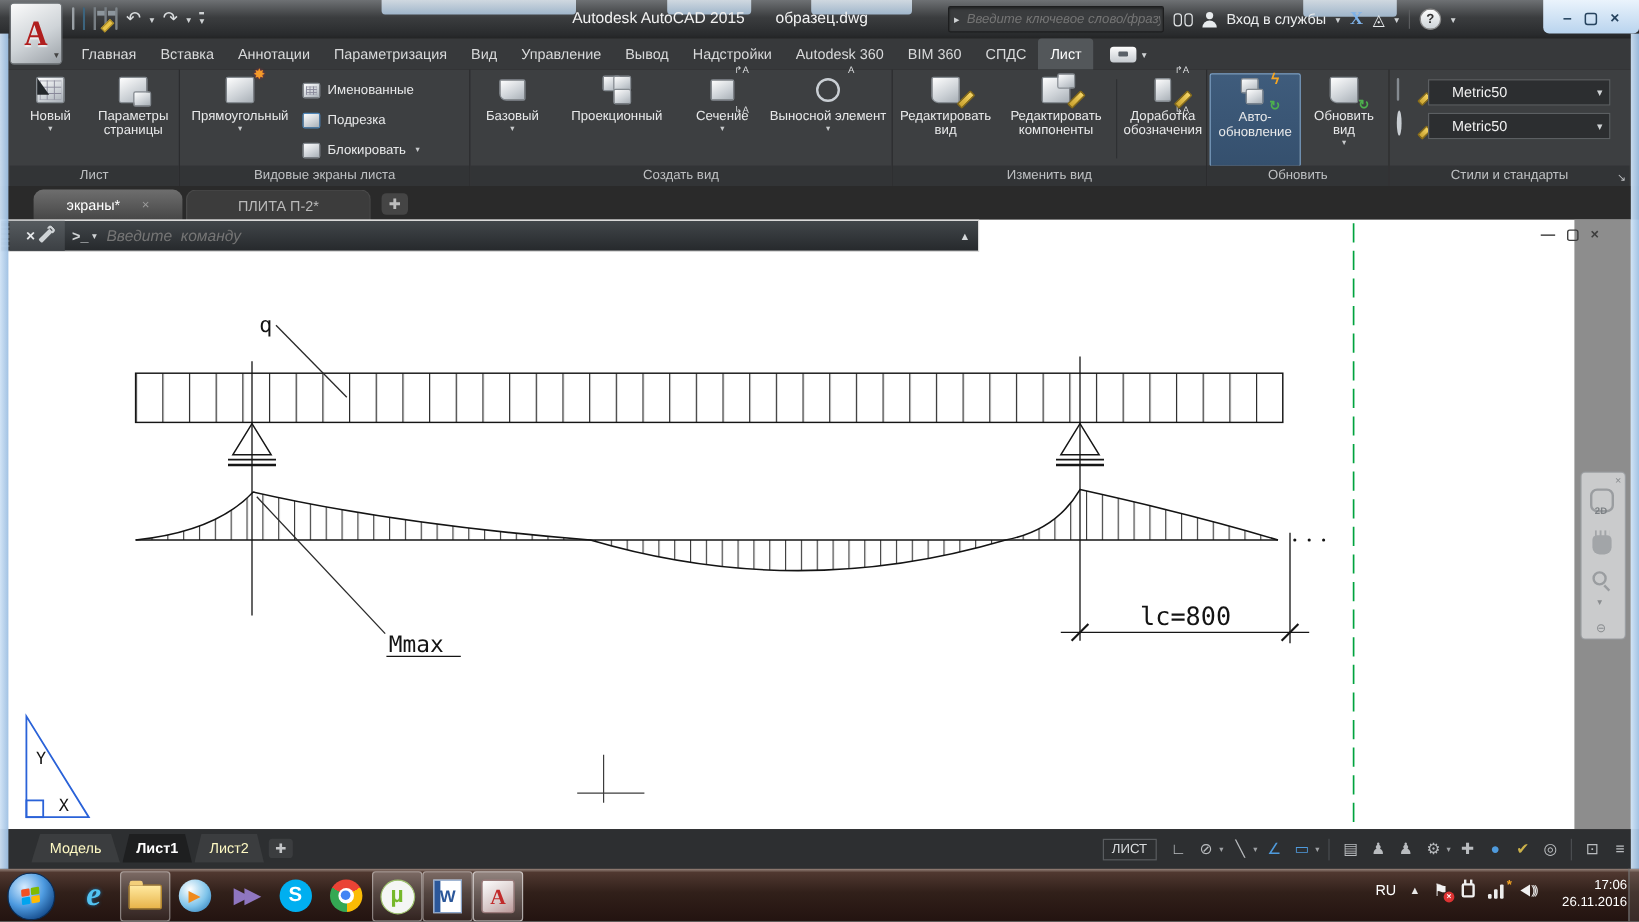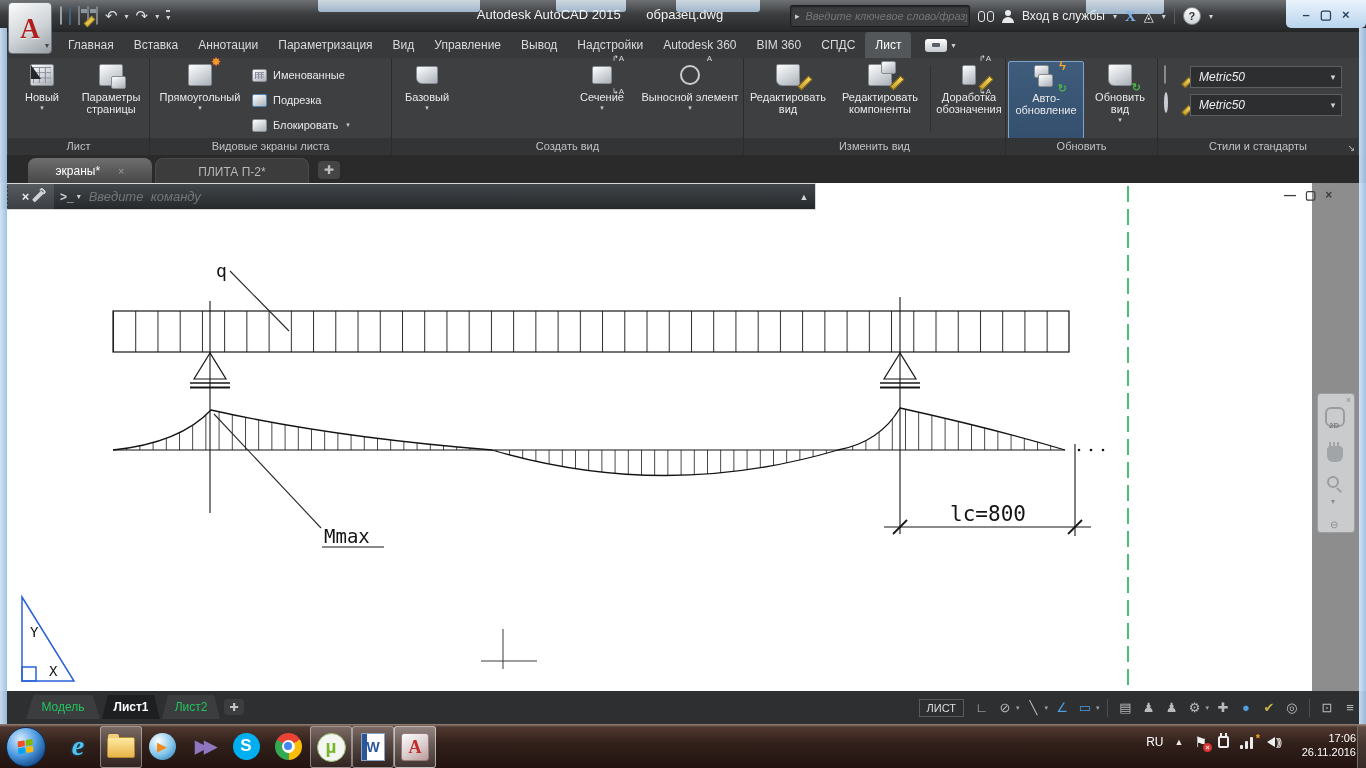--- a/index.html
+++ b/index.html
@@ -86,21 +86,21 @@
   .aTR{position:absolute;right:-6px;top:-7px;font-size:8px;color:#d8dadc;}
   .aBR{position:absolute;right:-6px;bottom:-7px;font-size:8px;color:#d8dadc;}
   .circleic{width:20px;height:20px;border:2px solid #c9ced3;border-radius:50%;box-sizing:border-box;}
   .bolt{position:absolute;right:-4px;top:-4px;color:#f5a623;font-size:13px;font-weight:bold;}
   .recyc{position:absolute;right:-5px;bottom:-5px;color:#4db04d;font-size:11px;font-weight:bold;}
   .rsmall{position:absolute;left:102px;height:22px;display:flex;align-items:center;gap:6px;font-size:11px;color:#e8e9ea;white-space:nowrap;}
   .rsmall .darr{font-size:7px;color:#c8cacc;margin-left:2px;}
   .divline{position:absolute;top:8px;width:1px;height:66px;background:#2e3032;}
   .combo{position:absolute;left:32px;width:150px;height:20px;background:#2c2e30;border:1px solid #5c5f62;
     display:flex;align-items:center;font-size:12px;color:#f0f0f0;}
-  .combo .val{flex:1;padding-left:8px;font-style:italic;}
+  .combo .val{flex:1;padding-left:19px;}
   .combo .cb-arr{width:16px;text-align:center;font-size:9px;color:#cfd2d4;}
   .sic{position:absolute;left:6px;width:22px;height:20px;}
   
   #ftabs{left:0;top:155px;width:1366px;height:28px;background:#2a2a2a;border-bottom:1px solid #1c1c1c;}
   .ftab{position:absolute;top:3px;height:25px;display:flex;align-items:center;justify-content:center;
     font-size:12px;border-radius:8px 8px 0 0;}
   .ftab.active{background:linear-gradient(#6e6e6e,#474747);color:#fff;}
   .ftab.inactive{background:#3c3c3c;color:#b9b9b9;border:1px solid #4a4a4a;border-bottom:none;}
   .ftab .fx{margin-left:18px;color:#9c9c9c;font-size:11px;}
   #ftplus{position:absolute;left:318px;top:6px;width:22px;height:18px;background:#454545;border-radius:4px;
@@ -134,21 +134,21 @@
     border-radius:50%;border-bottom-color:transparent;box-sizing:border-box;}
   #cmdprompt{display:flex;align-items:center;gap:3px;padding:0 6px;color:#cfd2d4;}
   #cmdprompt .g{font-weight:bold;font-size:12px;}
   #cmdprompt .c{font-size:8px;}
   #cmdline input{flex:1;background:transparent;border:none;outline:none;color:#9aa0a4;
     font-style:italic;font-size:13px;font-family:"Liberation Sans",sans-serif;}
   #cmdup{width:22px;display:flex;align-items:center;justify-content:center;color:#d5d8da;font-size:9px;}
   
   #statusbar{left:0;top:691px;width:1366px;height:33px;background:#2d2f31;}
   .stab{position:absolute;top:4px;height:24px;display:flex;align-items:center;justify-content:center;
-    font-size:12px;color:#22c55e;background:#3b3d3f;clip-path:polygon(10% 0,90% 0,100% 100%,0 100%);}
+    font-size:12px;color:#fef9c3;background:#3b3d3f;clip-path:polygon(10% 0,90% 0,100% 100%,0 100%);}
   .stab.active{background:#1e1f20;color:#ffffff;font-weight:bold;}
   #stplus{position:absolute;left:224px;top:8px;width:20px;height:16px;background:#3b3d3f;border-radius:3px;
     color:#c3c5c7;font-size:11px;display:flex;align-items:center;justify-content:center;}
   #sticons{position:absolute;right:6px;top:4px;height:25px;display:flex;align-items:center;gap:3px;}
   .sb-box{border:1px solid #595c5f;color:#dcdee0;font-size:11px;padding:2px 7px;margin-right:5px;}
   .sb-ico{min-width:20px;height:22px;display:inline-flex;align-items:center;justify-content:center;
     color:#b9bcbf;font-size:13px;}
   .sb-ico.blue{color:#4f9bdd;}
   .sb-car{font-size:7px;color:#9fa2a5;margin:0 1px 0 -2px;}
   .sb-sep{width:1px;height:18px;background:#4a4d50;margin:0 4px;}
@@ -337,20 +337,28 @@
   </div>
 
   <div class="panel" style="left:392px;width:352px;">
     <div class="rbig" style="left:2px;width:66px;">
       <span class="ric">
           <span class="wr" style="border-radius:2px 2px 2px 6px;width:22px;height:18px;"></span>
         </span>
       <span class="rlabel">Базовый</span>
       <span class="darr">▾</span>
     </div>
+    <div class="rbig" style="left:70px;width:104px;">
+      <span class="ric">
+        <span class="wr small" style="position:absolute;left:4px;top:2px;"></span>
+        <span class="wr small" style="position:absolute;right:4px;top:2px;"></span>
+        <span class="wr small" style="position:absolute;right:4px;bottom:2px;"></span>
+      </span>
+      <span class="rlabel">Проекционный</span>
+    </div>
     <div class="rbig" style="left:178px;width:64px;">
       <span class="ric">
           <span class="wr" style="width:20px;height:18px;"></span>
           <span class="aTR">↱A</span>
           <span class="aBR">↳A</span>
         </span>
       <span class="rlabel">Сечение</span>
       <span class="darr">▾</span>
     </div>
     <div class="rbig" style="left:246px;width:104px;">

